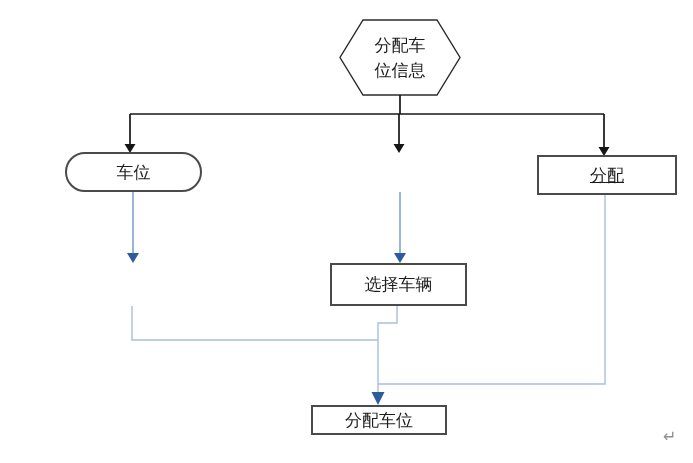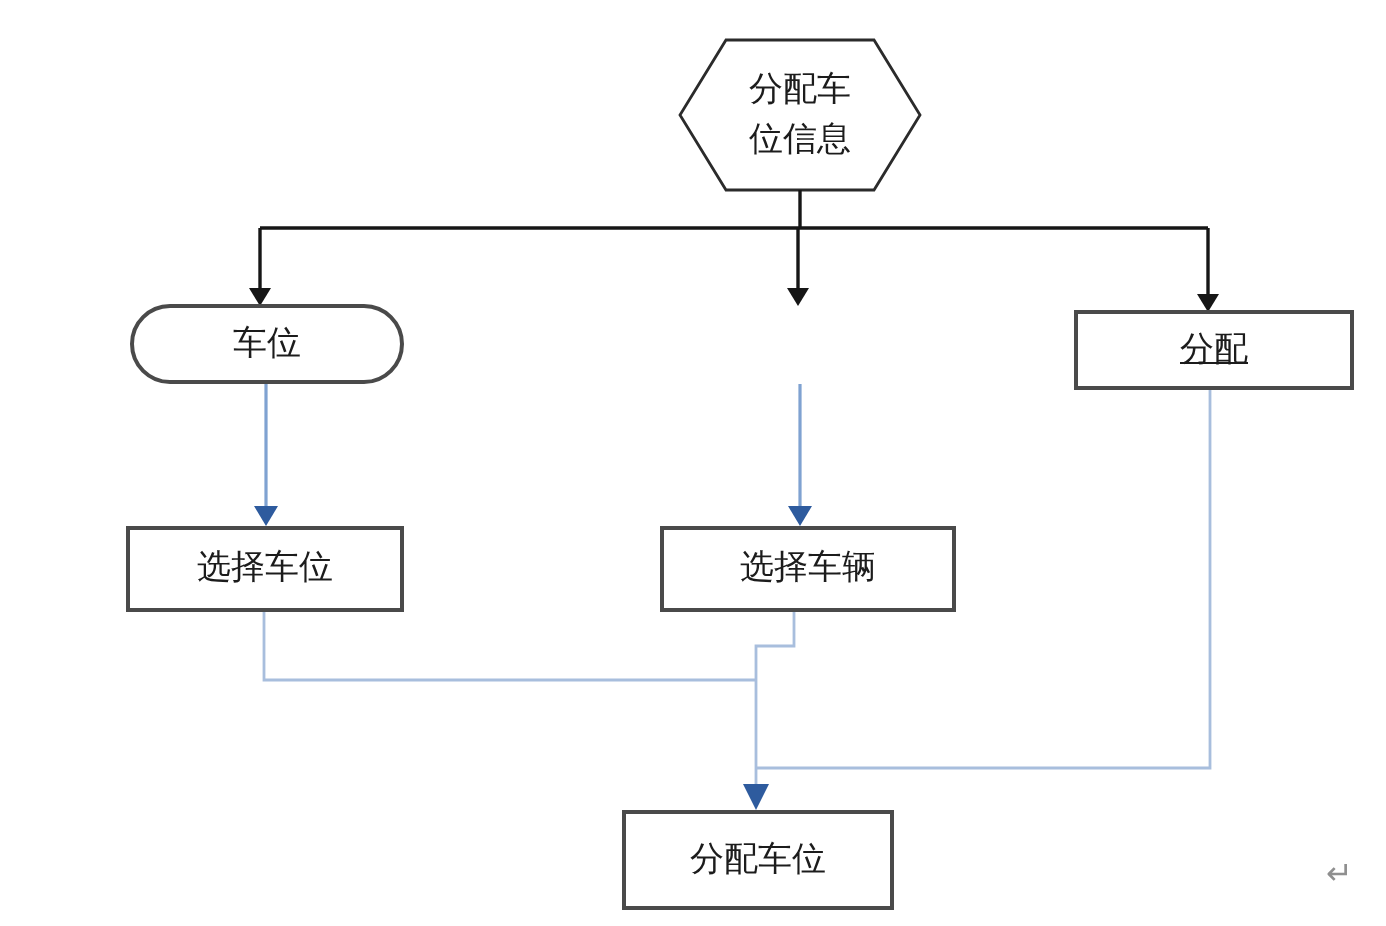--- a/index.html
+++ b/index.html
@@ -16,22 +16,22 @@
   .hex-label{
     position:absolute;display:flex;align-items:center;justify-content:center;
     font-size:17px;line-height:25px;text-align:center;color:#1c1c1c;
   }
   .hex-label .inner{width:3.3em;}
   
   .n-parking{left:65px;top:152px;width:137px;height:40px;border-radius:20px;}
   .n-vehicle{left:330px;top:152px;width:137px;height:40px;}
   .n-assign{left:537px;top:155px;width:140px;height:40px;text-decoration:underline;}
   .n-select-parking{left:63px;top:263px;width:139px;height:43px;}
-  .n-select-vehicle{left:330px;top:263px;width:148px;height:43px;}
-  .n-assign-parking{left:311px;top:405px;width:136px;height:50px;}
+  .n-select-vehicle{left:330px;top:263px;width:137px;height:43px;}
+  .n-assign-parking{left:311px;top:405px;width:136px;height:30px;}
   .hex-area{left:340px;top:20px;width:120px;height:75px;}
   .return-mark{
     position:absolute;left:663px;top:427px;width:24px;height:20px;
     color:#8f8f8f;font-size:16px;font-family:"DejaVu Sans","Liberation Sans",sans-serif;
   }
 </style>
 </head>
 <body>
 
 <div class="canvas">
@@ -77,23 +77,20 @@
 
   <div class="node n-parking">
     <span>车位</span>
   </div>
 
 
   <div class="node n-assign">
     <span>分配</span>
   </div>
 
-  <div class="node n-select-parking">
-    <span>选择车位</span>
-  </div>
 
   <div class="node n-select-vehicle">
     <span>选择车辆</span>
   </div>
 
   <div class="node n-assign-parking">
     <span>分配车位</span>
   </div>
 
   <div class="return-mark">↵</div>

